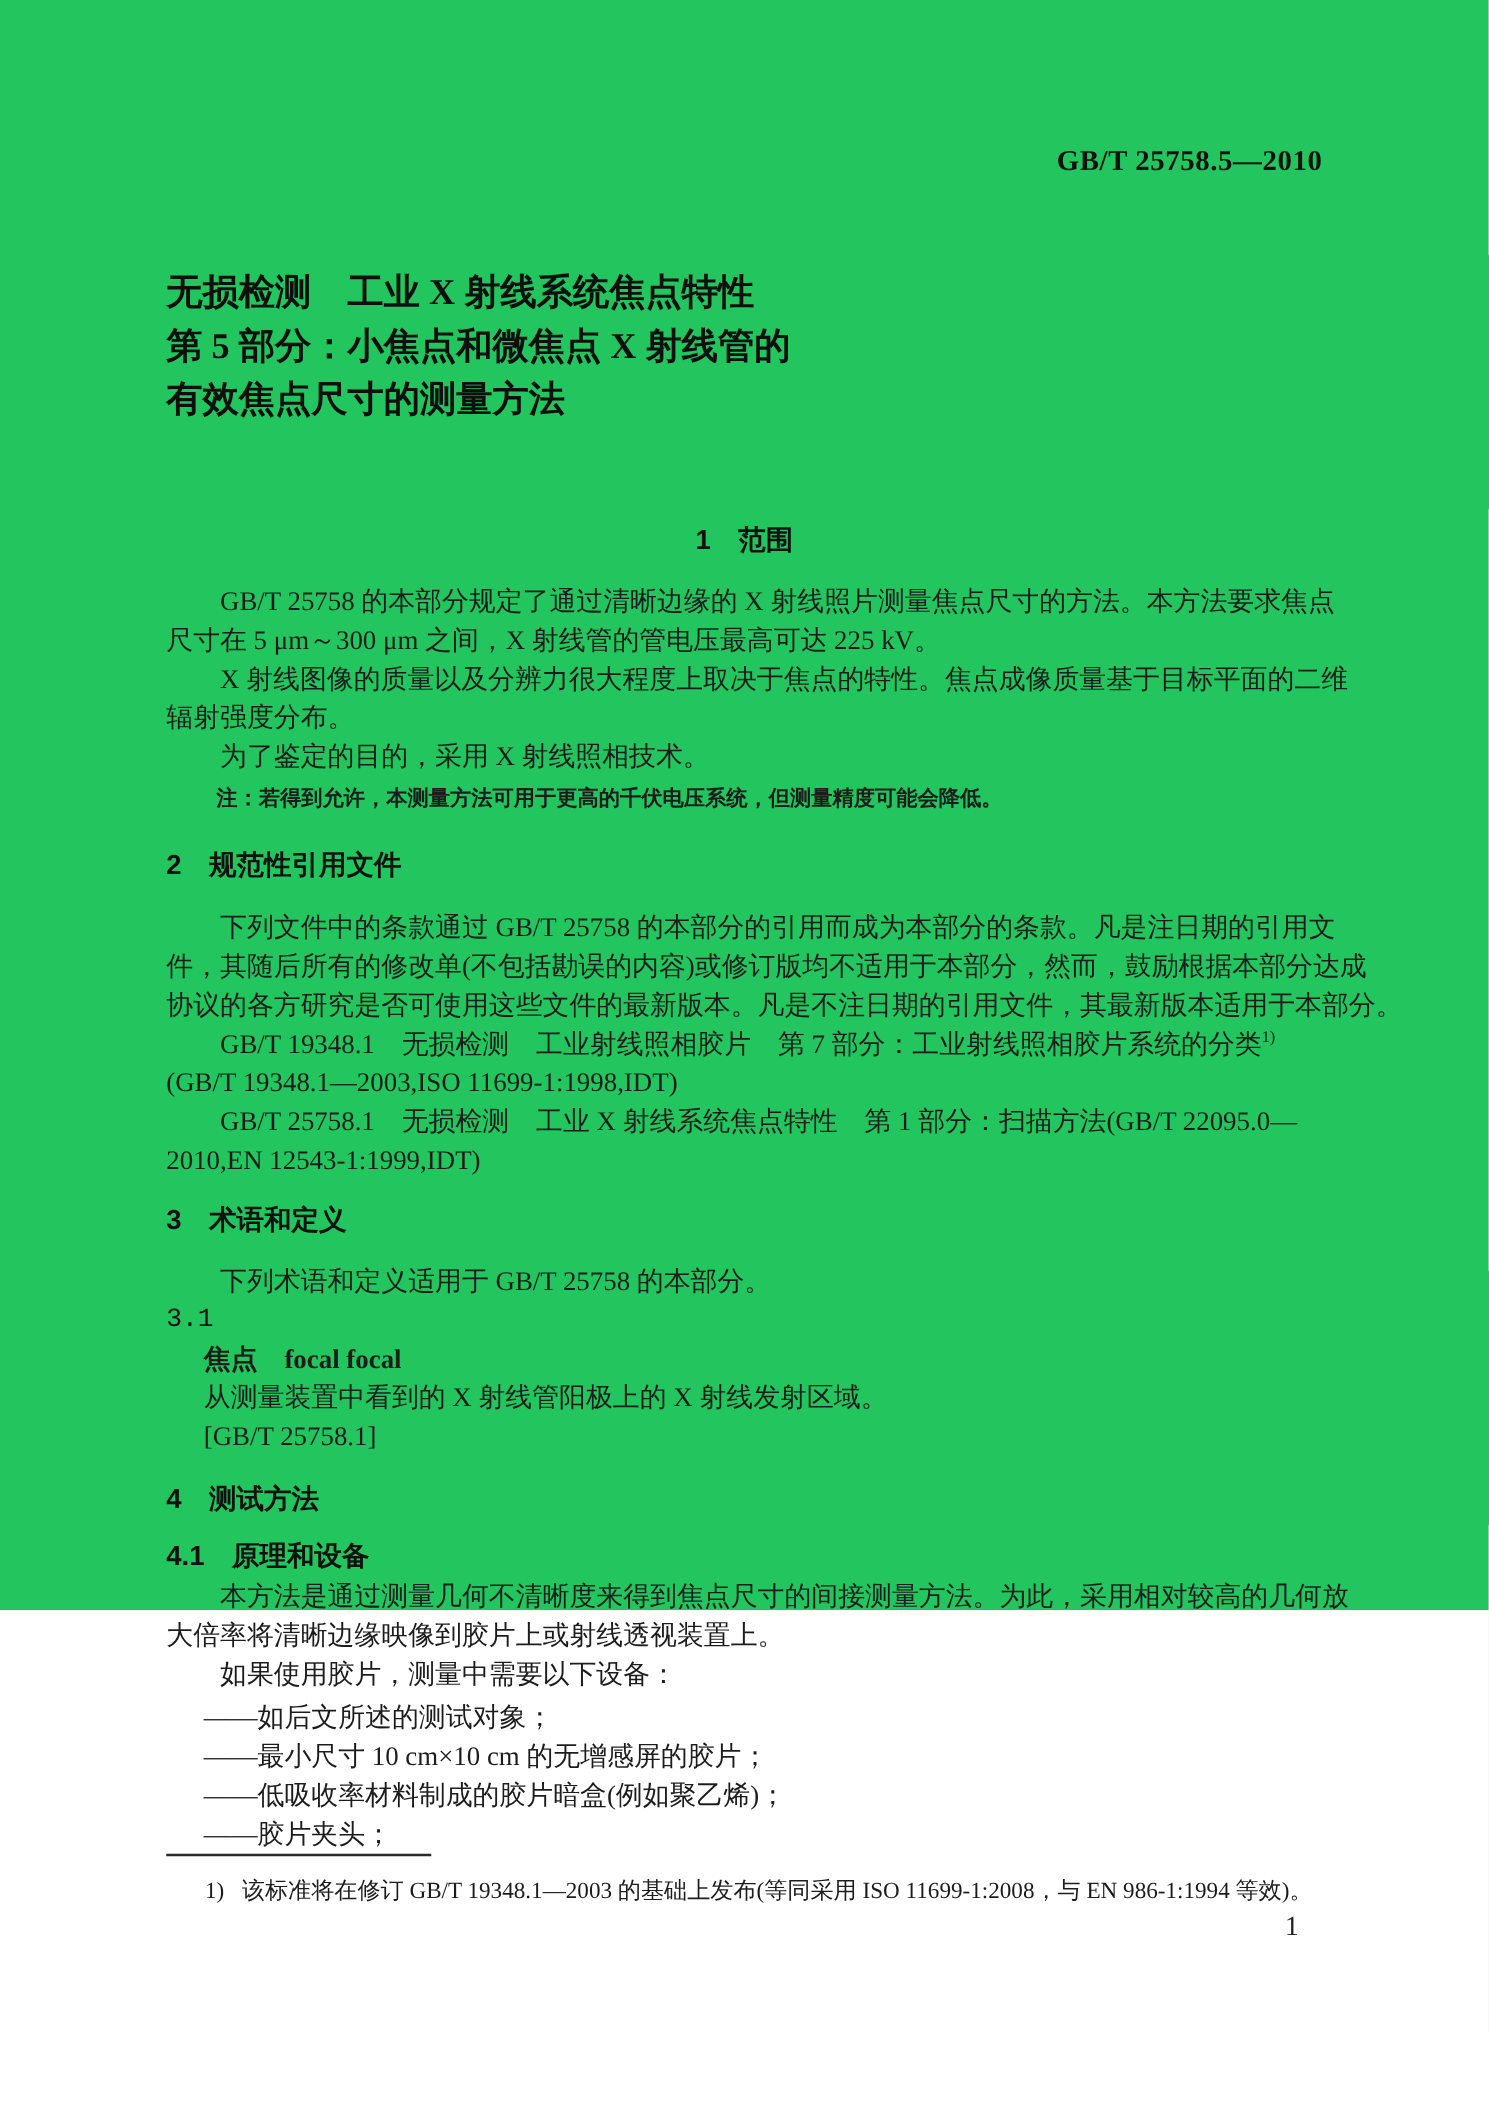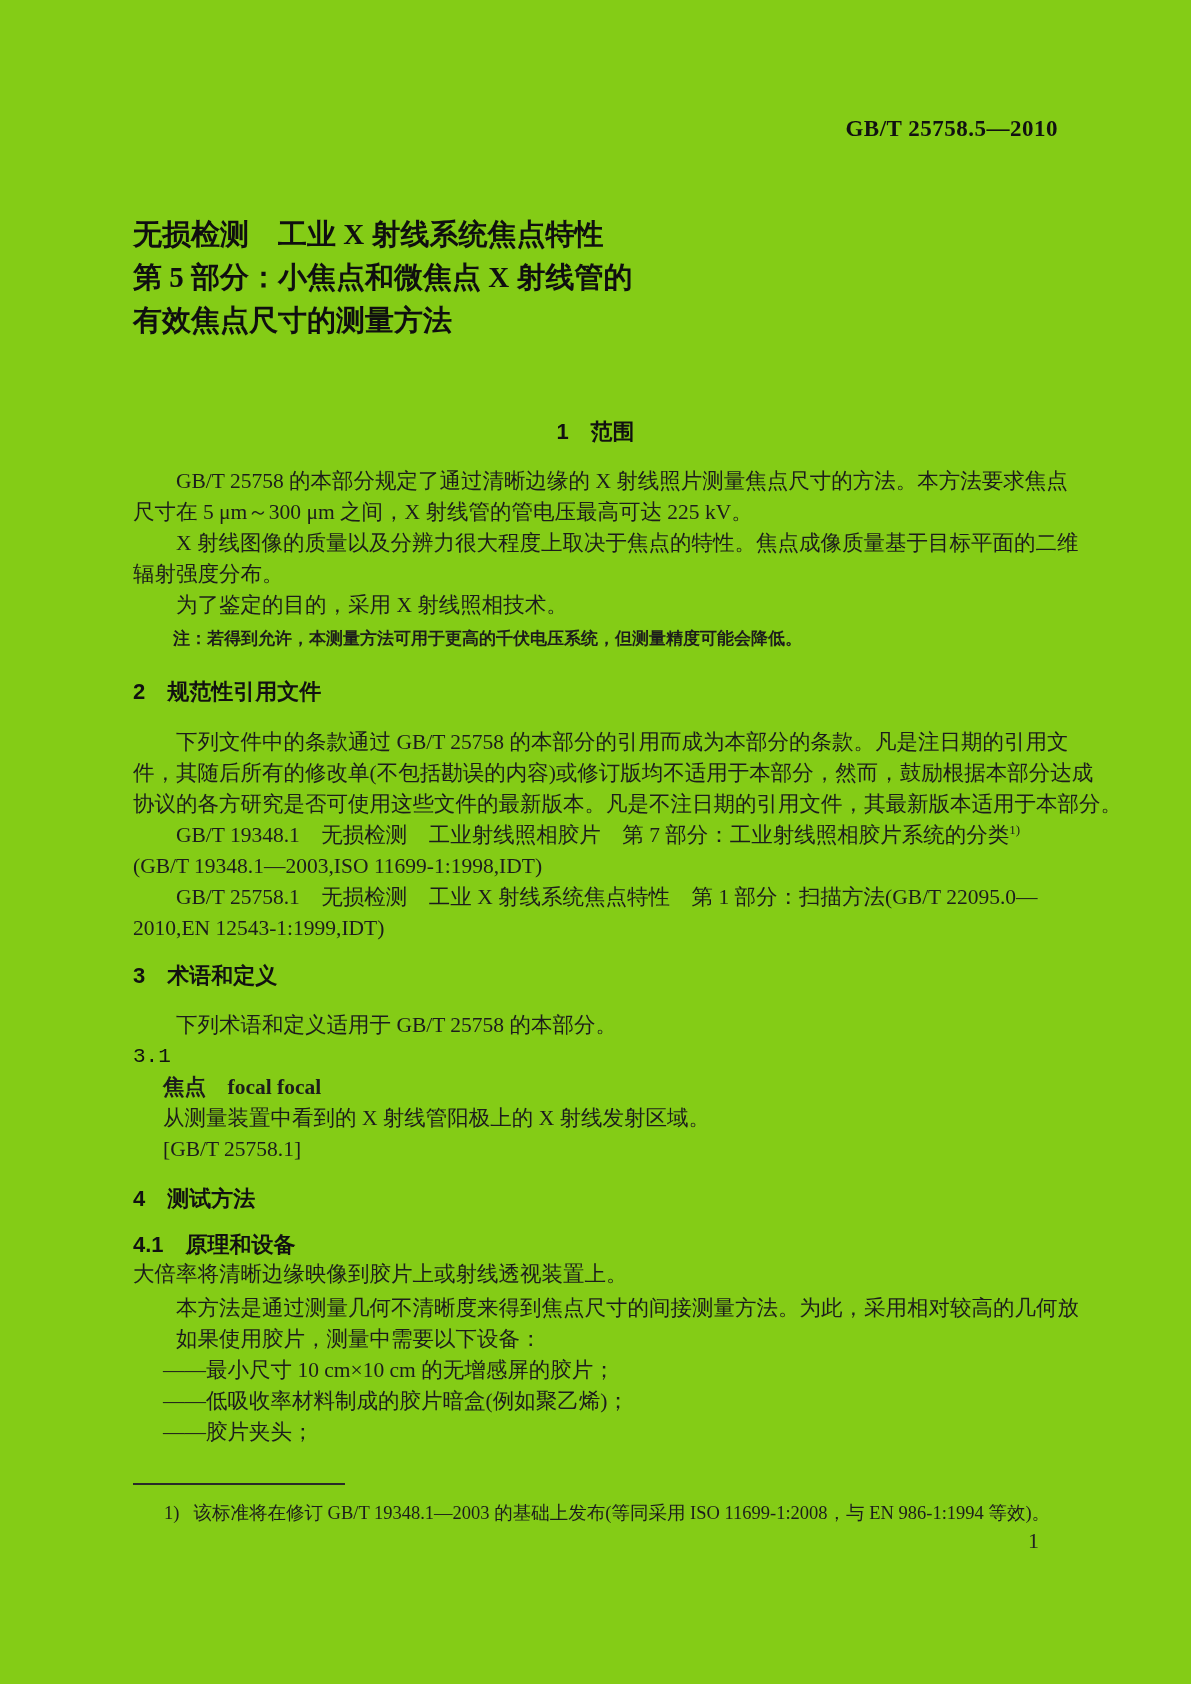--- a/index.html
+++ b/index.html
@@ -10,22 +10,22 @@
     height: 1684px;
     position: relative;
     overflow: hidden;
     font-family: "Liberation Serif", serif;
     color: #1c1c1c;
   }
   .page {
     position: absolute;
     left: 0; top: 0;
     width: 1191px;
-    height: 1684px;
-    background: #84cc16;
+    height: 1288px;
+    background: #22c55e;
   }
   .std-number {
     position: absolute;
     top: 116px;
     right: 133px;
     font-family: "Liberation Serif", serif;
     font-weight: bold;
     font-size: 23px;
     letter-spacing: 0.5px;
     color: #111;
@@ -162,24 +162,25 @@
 
     <div class="bodyline indent mt20">下列术语和定义适用于 GB/T 25758 的本部分。</div>
     <div class="clause-num">3.1</div>
     <div class="term-line">焦点　focal focal</div>
     <div class="bodyline indent-sm">从测量装置中看到的 X 射线管阳极上的 X 射线发射区域。</div>
     <div class="bodyline indent-sm">[GB/T 25758.1]</div>
 
     <div class="sec-heading mt20">4　测试方法</div>
     <div class="sec-heading mt18">4.1　原理和设备</div>
 
+    <div class="bodyline indent mt3">本方法是通过测量几何不清晰度来得到焦点尺寸的间接测量方法。为此，采用相对较高的几何放</div>
     <div class="bodyline">大倍率将清晰边缘映像到胶片上或射线透视装置上。</div>
-    <div class="bodyline indent mt3">本方法是通过测量几何不清晰度来得到焦点尺寸的间接测量方法。为此，采用相对较高的几何放</div>
     <div class="bodyline indent">如果使用胶片，测量中需要以下设备：</div>
 
+    <div class="bodyline indent-sm mt4">——如后文所述的测试对象；</div>
     <div class="bodyline indent-sm">——最小尺寸 10 cm×10 cm 的无增感屏的胶片；</div>
     <div class="bodyline indent-sm">——低吸收率材料制成的胶片暗盒(例如聚乙烯)；</div>
     <div class="bodyline indent-sm">——胶片夹头；</div>
 
   </div>
 
   <div class="footnote-rule"></div>
 
   <div class="footnote">
     <span class="fn-marker">1)</span><span>该标准将在修订 GB/T 19348.1—2003 的基础上发布(等同采用 ISO 11699-1:2008，与 EN 986-1:1994 等效)。</span>

